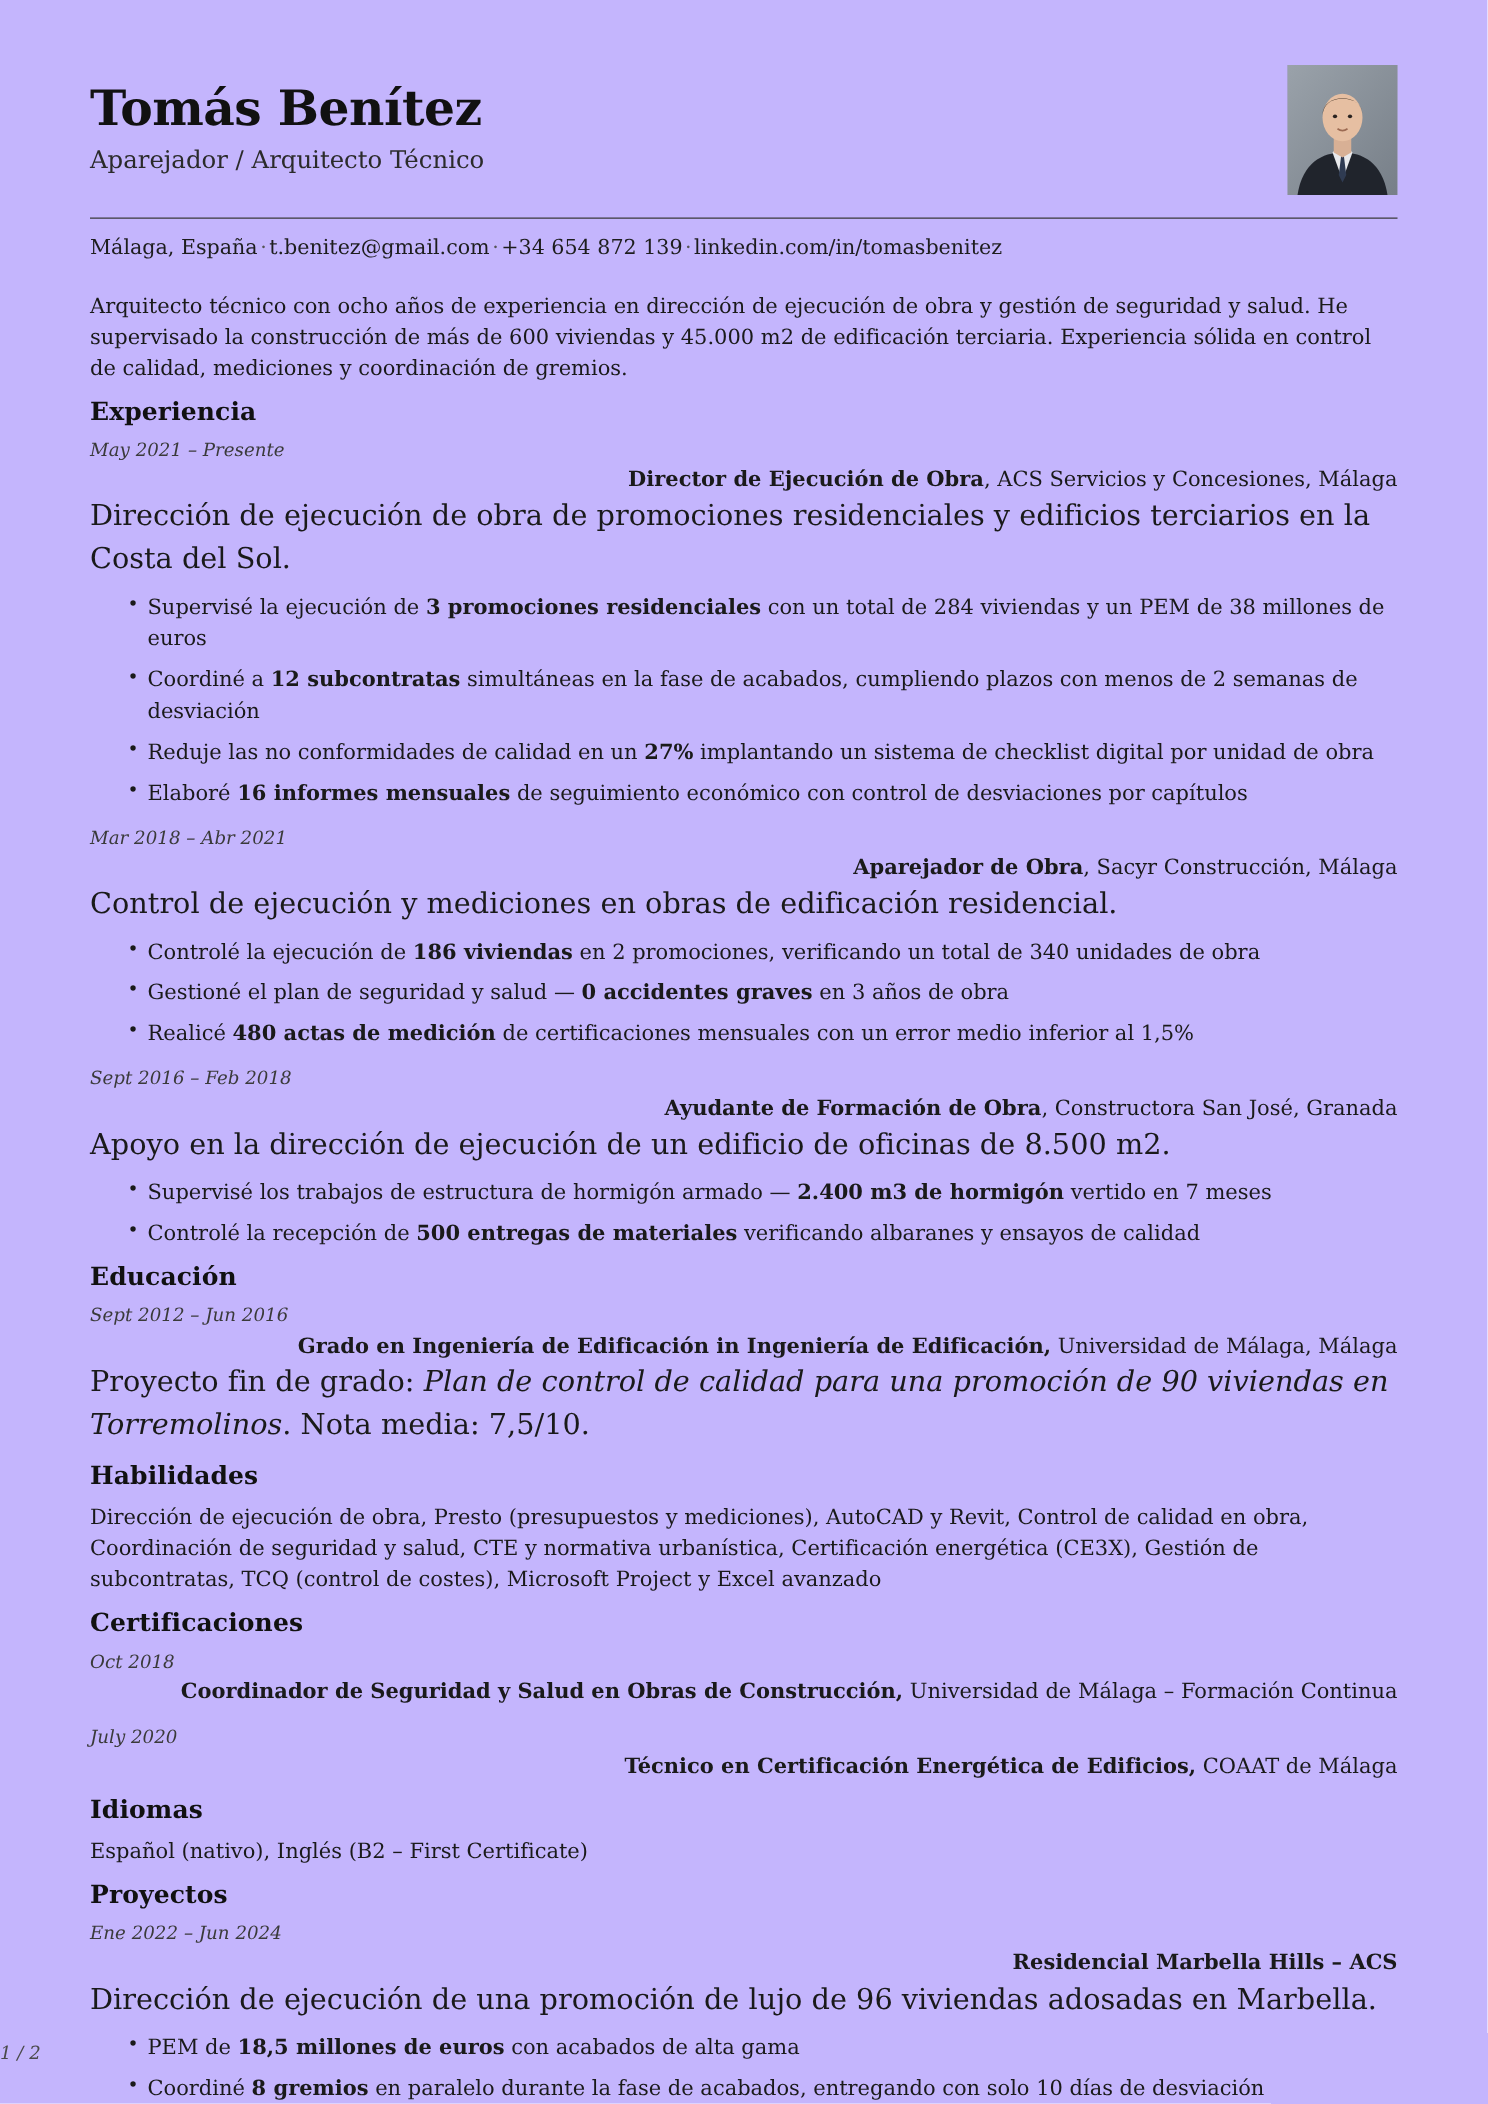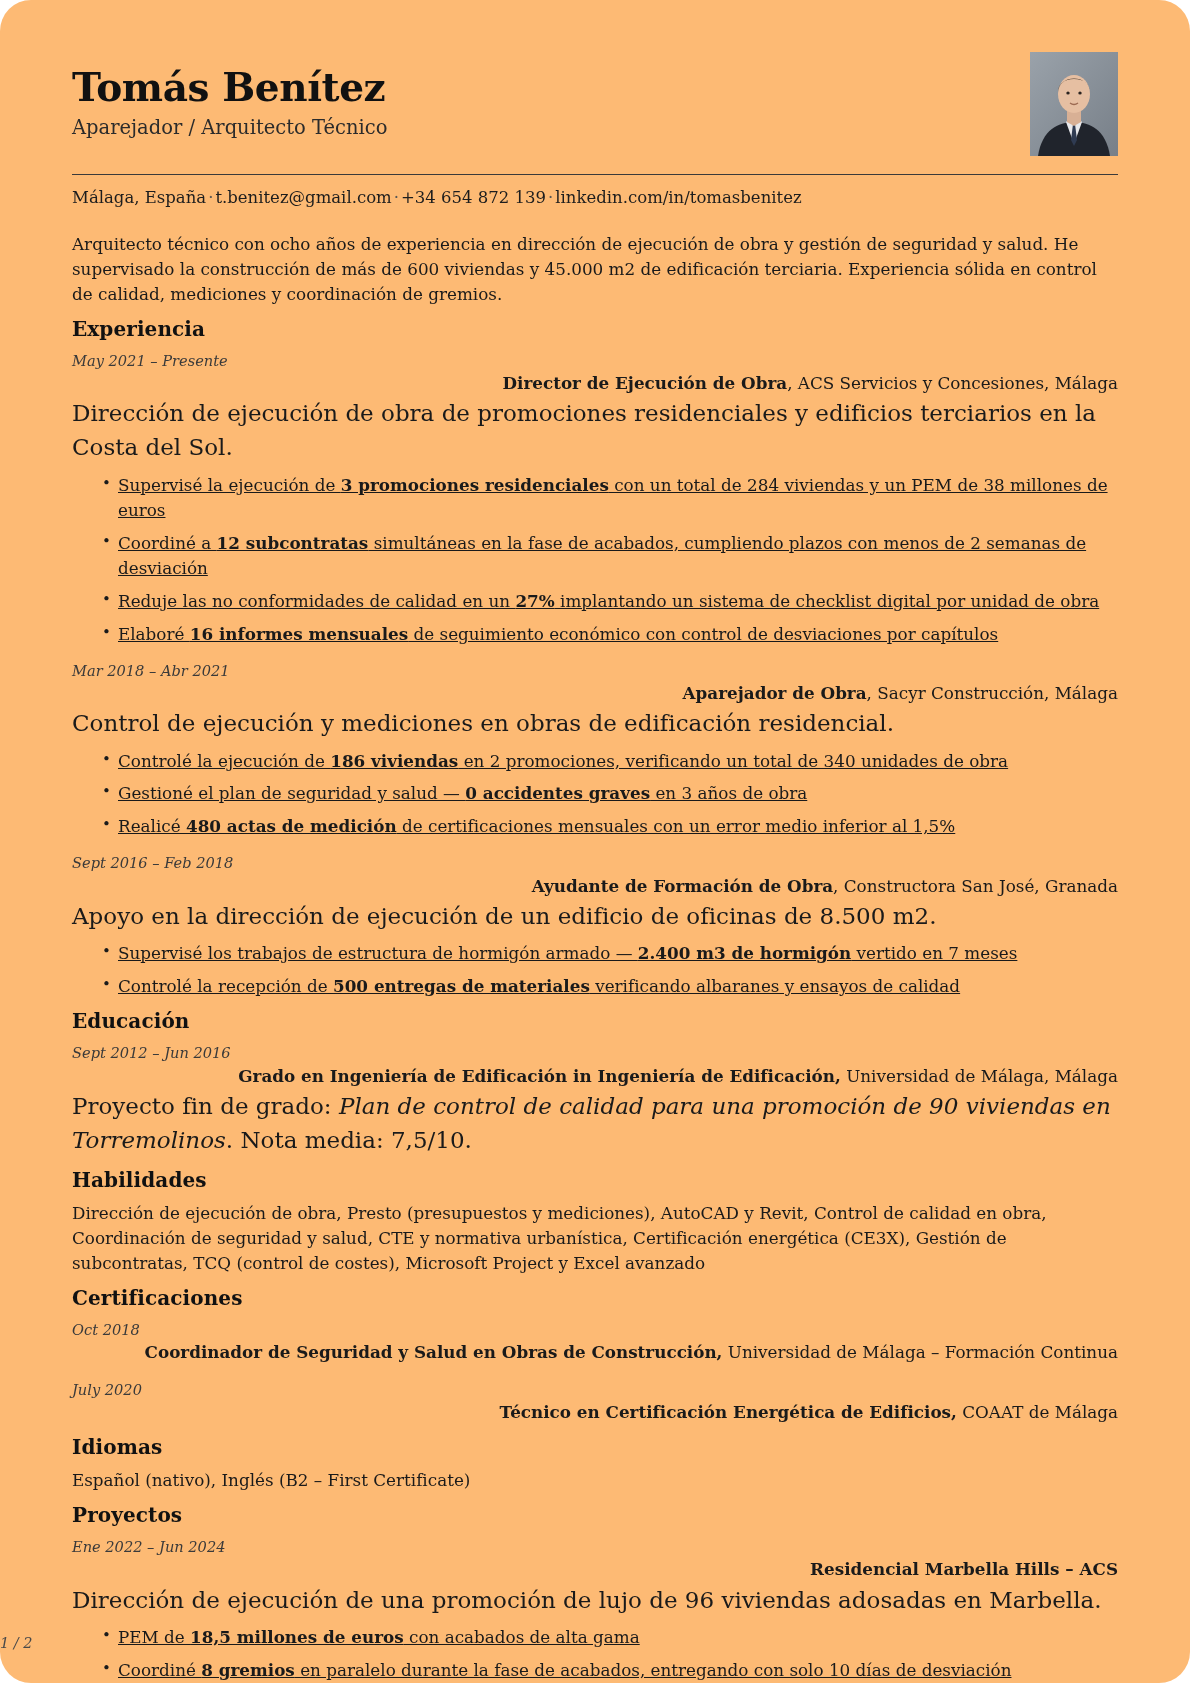--- a/index.html
+++ b/index.html
@@ -4,27 +4,26 @@
 <style>
   html, body {
     margin: 0;
     padding: 0;
     background: #ffffff;
   }
   .page {
     position: relative;
     width: 1190px;
     height: 1683px;
-    background: #fdba74;
+    background: #c4b5fd;
     box-sizing: border-box;
     padding: 52px 72px 0 72px;
     font-family: "DejaVu Serif", "Liberation Serif", serif;
     color: #1a1a1a;
     overflow: hidden;
-    border-radius: 31px;
   }
 
   
   .header {
     display: flex;
     align-items: flex-start;
     justify-content: space-between;
   }
   .header-text { padding-top: 14px; }
   .name {
@@ -107,21 +106,20 @@
     font-size: 23px;
     line-height: 1.5;
     color: #1a1a1a;
   }
   .entry-desc i { font-style: italic; }
 
   ul.bullets {
     margin: 8px 0 0 0;
     padding: 0 0 0 30px;
     list-style: none;
-    text-decoration: underline;
   }
   ul.bullets li {
     font-size: 16.8px;
     line-height: 1.52;
     margin-bottom: 7px;
     position: relative;
     padding-left: 16px;
     color: #1a1a1a;
   }
   ul.bullets li:last-child { margin-bottom: 0; }

